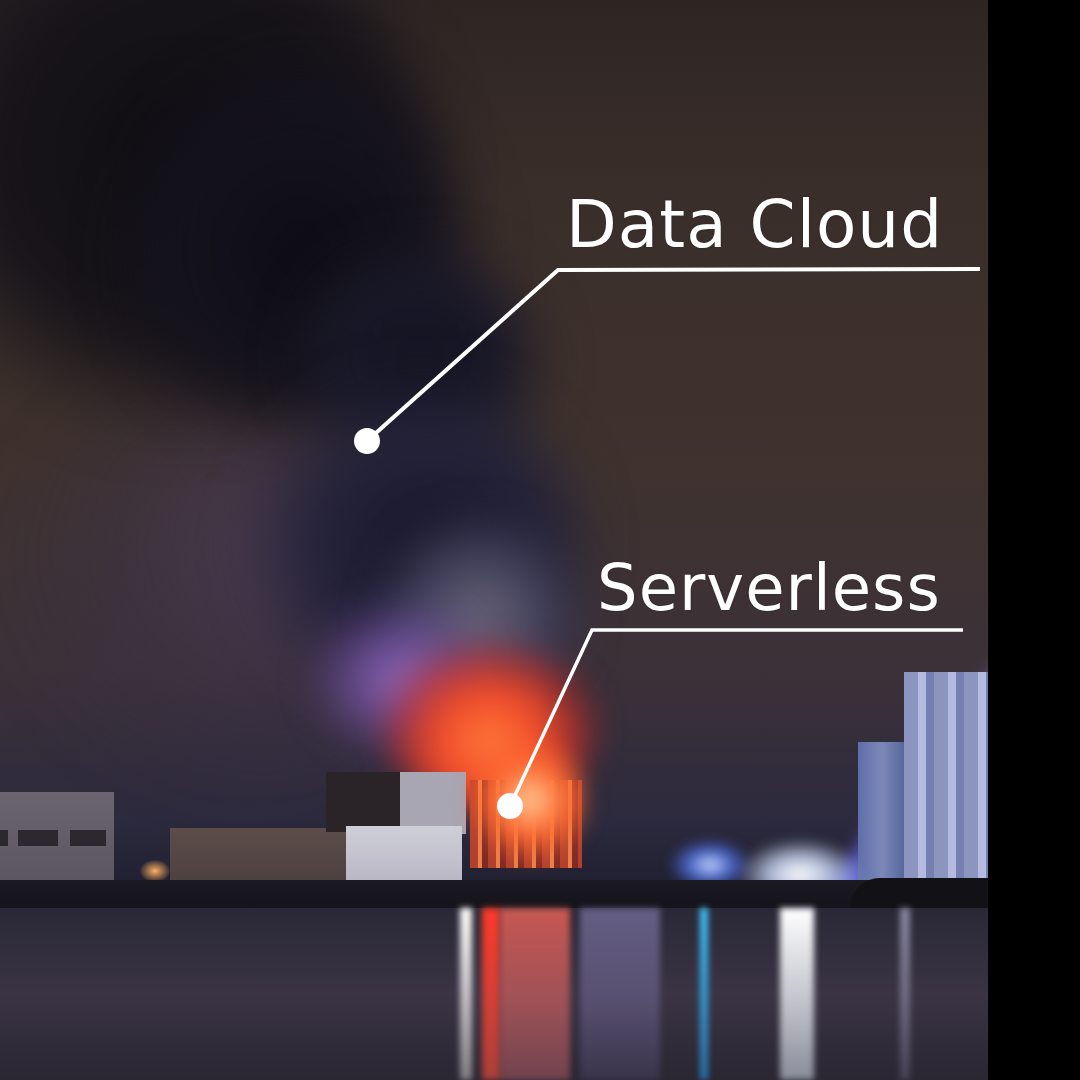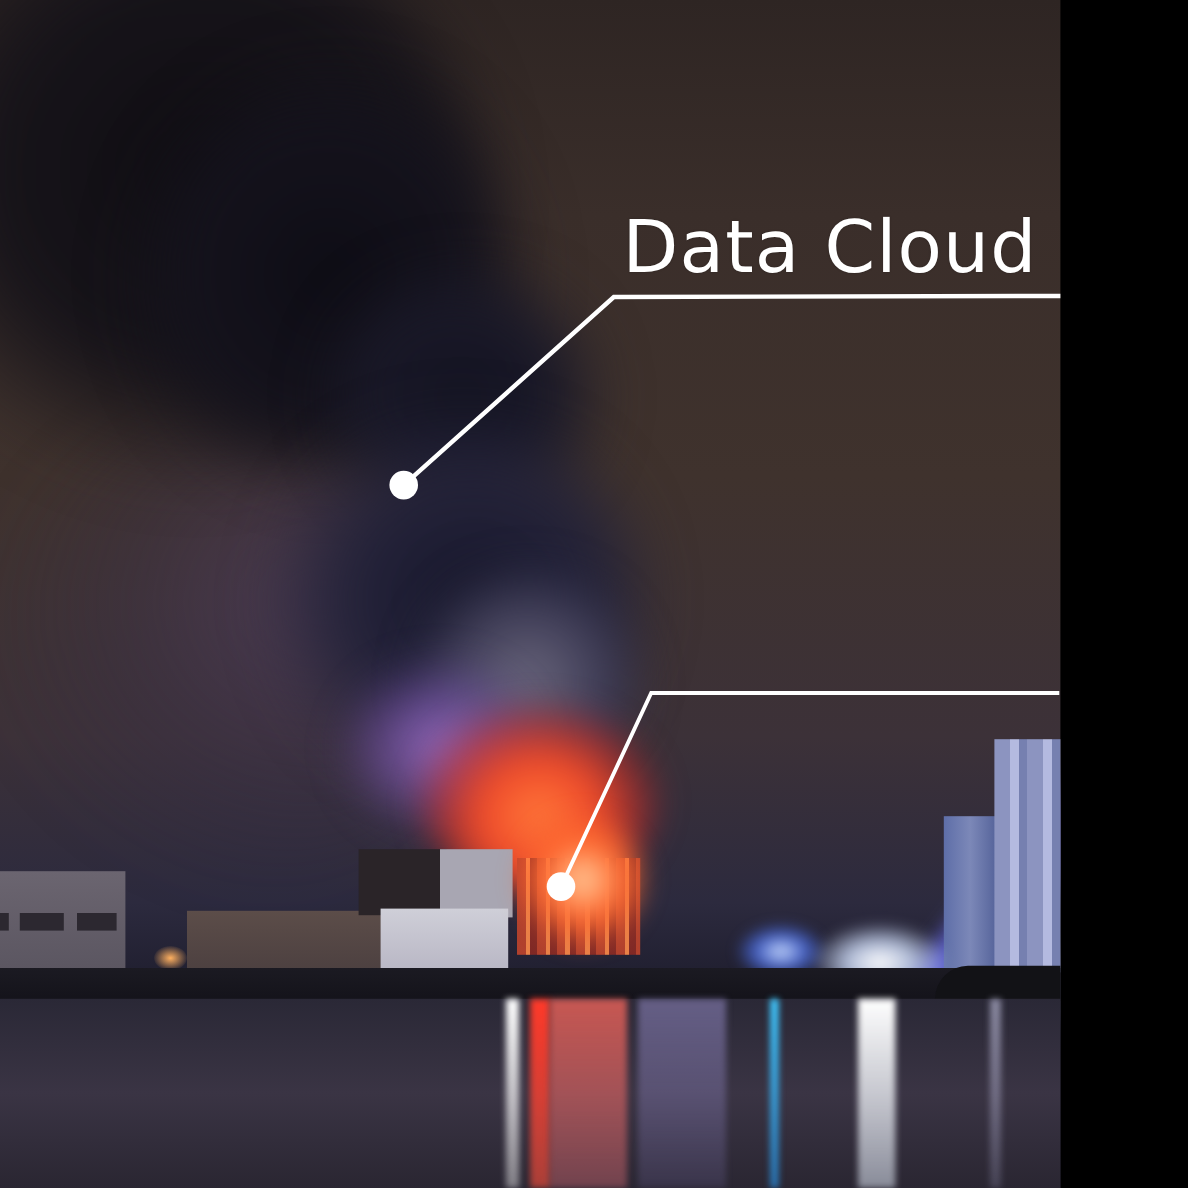--- a/index.html
+++ b/index.html
@@ -1,19 +1,20 @@
 <!DOCTYPE html>
 <html><head>
   <meta charset="utf-8">
   <style>
     html, body { margin: 0; padding: 0; background: #000; }
     #stage {
       position: relative; width: 964px; height: 1080px; overflow: hidden;
       background: linear-gradient(180deg, #2e2523 0%, #3a2e2a 18%, #3f322d 40%, #3c3138 62%, #2c2a3e 76%, #1d1c2c 84%);
       font-family: "Liberation Sans", "DejaVu Sans", sans-serif;
+      padding-left: 24px;
     }
     .layer { position: absolute; pointer-events: none; }
 
     
     .smoke { border-radius: 50%; filter: blur(26px); }
     #smoke-a { left: -120px; top: -80px; width: 560px; height: 520px; background: radial-gradient(ellipse at 55% 45%, #0f0d12 0%, #17141a 45%, rgba(30,24,30,0) 72%); }
     #smoke-b { left: 120px; top: 60px; width: 360px; height: 380px; background: radial-gradient(ellipse at 50% 50%, #0d0c14 0%, #15131d 50%, rgba(25,22,35,0) 75%); }
     #smoke-c { left: 300px; top: 250px; width: 240px; height: 220px; background: radial-gradient(ellipse at 50% 50%, #12121f 0%, #1b1a2a 55%, rgba(30,28,45,0) 78%); }
     #smoke-d { left: 250px; top: 380px; width: 330px; height: 330px; background: radial-gradient(ellipse at 55% 50%, #16162a 0%, #24233a 45%, rgba(60,55,80,0) 78%); }
     #smoke-e { left: 380px; top: 520px; width: 200px; height: 200px; background: radial-gradient(ellipse at 50% 50%, #6e6a80 0%, #3d3b55 50%, rgba(60,55,80,0) 80%); filter: blur(20px); }
@@ -123,13 +124,14 @@
       <polyline points="367,441 558,270 980,269" fill="none" stroke="#ffffff" stroke-width="4" stroke-linejoin="miter"></polyline>
       <circle cx="367" cy="441" r="13" fill="#ffffff"></circle>
     </g>
     <g>
       <polyline points="510,806 592,630 963,630" fill="none" stroke="#ffffff" stroke-width="3.5" stroke-linejoin="miter"></polyline>
       <circle cx="510" cy="806" r="13" fill="#ffffff"></circle>
     </g>
   </svg>
 
   <div class="label" id="label-data-cloud">Data Cloud</div>
+  <div class="label" id="label-serverless">Serverless</div>
 </div>
 
 </body></html>

